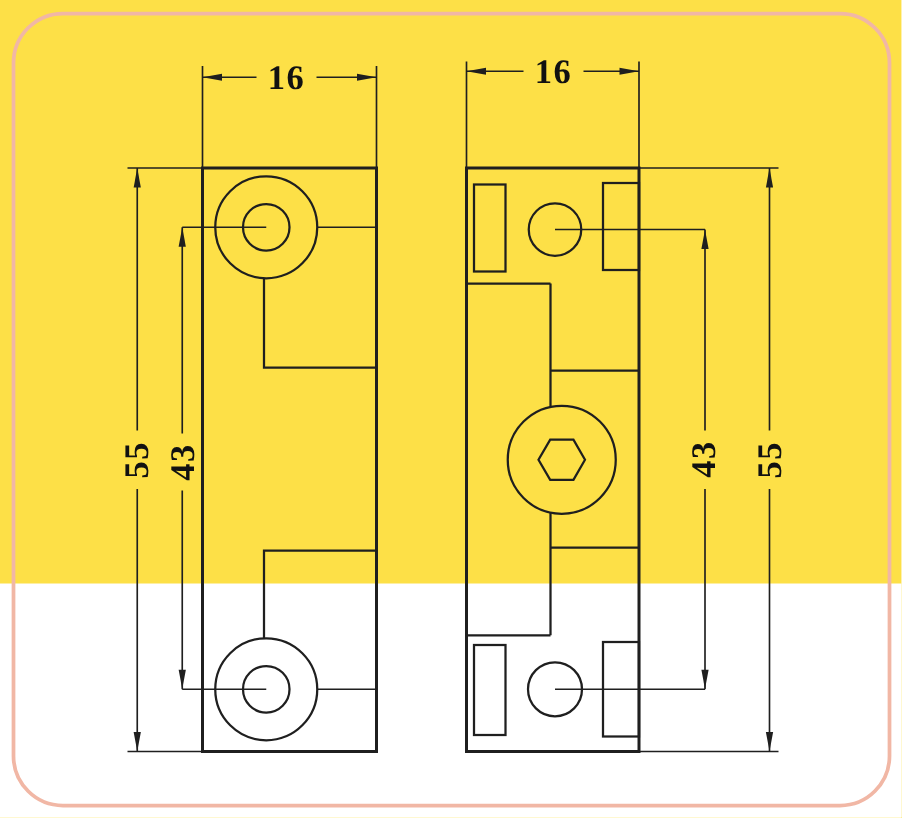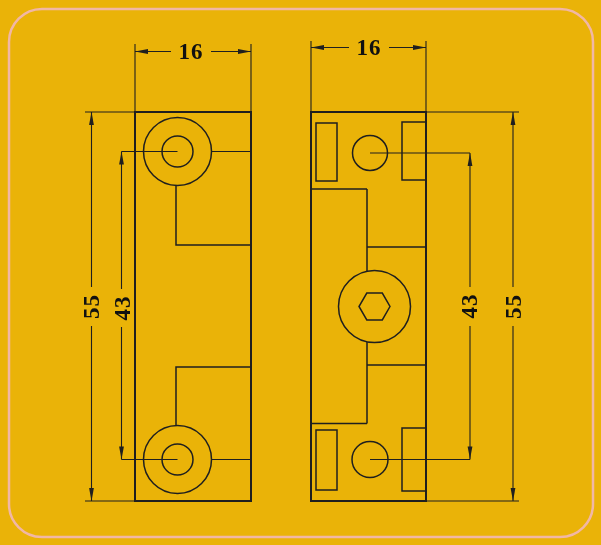--- a/index.html
+++ b/index.html
@@ -7,22 +7,22 @@
     padding: 0;
     background: #ffffff;
     width: 601px;
     height: 545px;
     overflow: hidden;
     font-family: "Liberation Serif", serif;
   }
   .stage {
     position: relative;
     width: 601px;
-    height: 545px;
-    background: #eab308;
+    height: 389px;
+    background: #fde047;
   }
   svg { display: block; }
 
   .part-edge {
     fill: none;
     stroke: #1f1f1f;
     stroke-width: 2;
     stroke-linecap: butt;
     stroke-linejoin: miter;
   }

